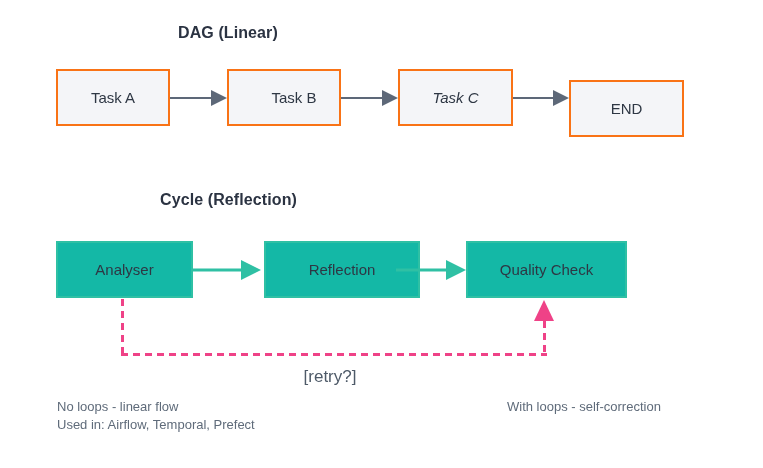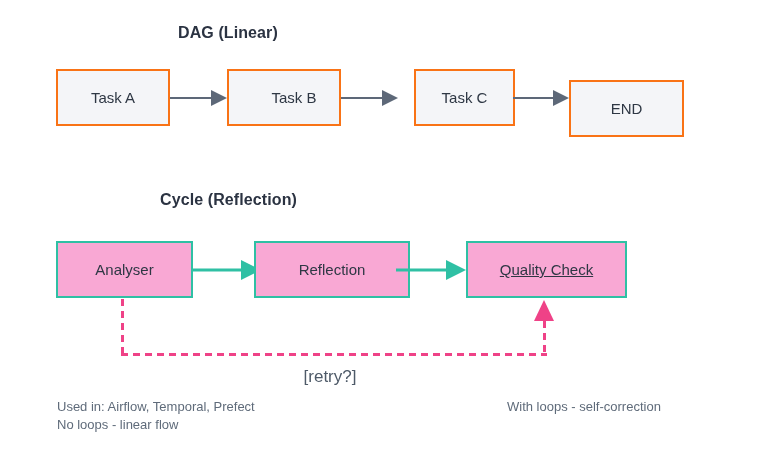--- a/index.html
+++ b/index.html
@@ -28,21 +28,21 @@
     align-items: center;
     justify-content: center;
     font-size: 15px;
     color: #2e3744;
   }
   .node-gray {
     background: #f4f5f8;
     border: 2px solid #f97316;
   }
   .node-teal {
-    background: #f9a8d4;
+    background: #14b8a6;
     border: 2px solid #2fc0a4;
   }
   .arrow {
     position: absolute;
   }
   .arrow .line {
     position: absolute;
     left: 0;
     top: 50%;
     transform: translateY(-50%);
@@ -114,56 +114,56 @@
     <span class="head"></span>
   </div>
 
   <div class="node node-gray" style="left:227px; top:69px; width:114px;padding-left:20px;">Task B</div>
 
   <div class="arrow arrow-gray" style="left:341px; top:90px; width:57px;">
     <span class="line"></span>
     <span class="head"></span>
   </div>
 
-  <div class="node node-gray" style="left:414px; top:69px; width:101px;">Task C</div>
+  <div class="node node-gray" style="left:398px; top:69px; width:115px;font-style:italic;">Task C</div>
 
   <div class="arrow arrow-gray" style="left:513px; top:90px; width:56px;">
     <span class="line"></span>
     <span class="head"></span>
   </div>
 
   <div class="node node-gray" style="left:569px; top:80px; width:115px;">END</div>
 
   <div class="section-title" style="left:160px; top:191px;">Cycle (Reflection)</div>
 
   <div class="node node-teal" style="left:56px; top:241px; width:137px;">Analyser</div>
 
   <div class="arrow arrow-teal" style="left:193px; top:260px; width:68px;">
     <span class="line"></span>
     <span class="head"></span>
   </div>
 
-  <div class="node node-teal" style="left:254px; top:241px; width:156px;">Reflection</div>
+  <div class="node node-teal" style="left:264px; top:241px; width:156px;">Reflection</div>
 
   <div class="arrow arrow-teal" style="left:396px; top:260px; width:70px;">
     <span class="line"></span>
     <span class="head"></span>
   </div>
 
-  <div class="node node-teal" style="left:466px; top:241px; width:161px;text-decoration:underline;">Quality Check</div>
+  <div class="node node-teal" style="left:466px; top:241px; width:161px;">Quality Check</div>
 
   <div class="dash-v" style="left:121px; top:299px; height:56px;"></div>
   <div class="dash-h" style="left:121px; top:353px; width:426px;"></div>
   <div class="dash-v" style="left:543px; top:321px; height:35px;"></div>
   <div class="retry-head" style="left:534px; top:300px;"></div>
 
   <div class="retry-label" style="left:270px; top:367px; width:120px;">[retry?]</div>
 
   <div class="note" style="left:57px; top:398px;">
+    <div>No loops - linear flow</div>
     <div>Used in: Airflow, Temporal, Prefect</div>
-    <div>No loops - linear flow</div>
   </div>
 
   <div class="note" style="left:507px; top:398px;">
     <div>With loops - self-correction</div>
   </div>
 
 </div>
 
 </body></html>

